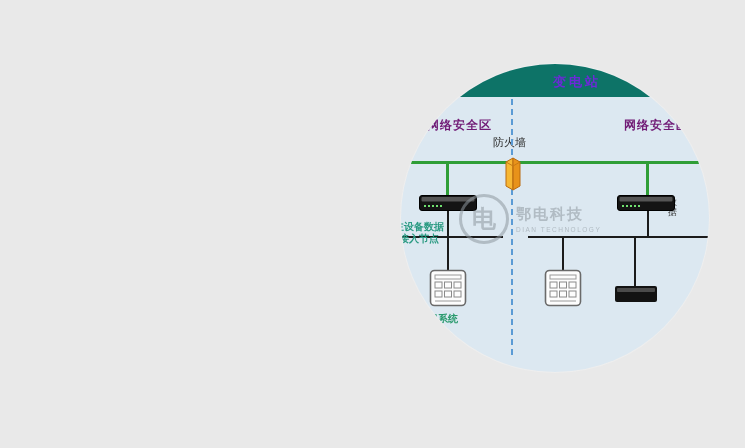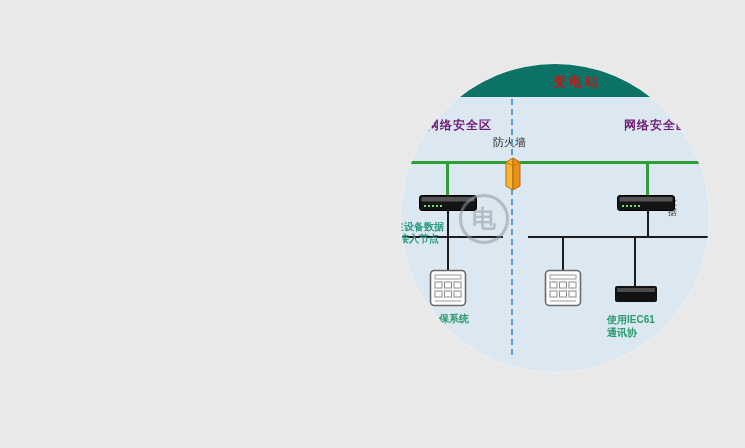--- a/index.html
+++ b/index.html
@@ -24,21 +24,21 @@
   }
 
   
   .band{
     position:absolute;left:0;top:0;right:0;height:33px;
     background:#0d7367;
   }
   .title{
     position:absolute;top:9px;left:calc(50% + 22px);
     transform:translateX(-50%);
-    color:#b91c1c;font-size:13px;font-weight:600;letter-spacing:3px;
+    color:#6d28d9;font-size:13px;font-weight:600;letter-spacing:3px;
     white-space:nowrap;
   }
 
   
   .zone{
     position:absolute;top:53px;
     color:#701a75;font-size:12px;font-weight:700;letter-spacing:1px;
     white-space:nowrap;
   }
   .zone-left{left:26px;}
@@ -112,21 +112,21 @@
   .blackbox::before{
     content:"";position:absolute;left:2px;right:2px;top:2px;height:4px;
     background:#4a4a4a;border-radius:1px;
   }
 
   
   .caption{
     position:absolute;color:#2a9a6e;font-size:10px;line-height:13px;
     font-weight:600;text-align:center;z-index:2;white-space:nowrap;
   }
-  .caption-left{left:25px;top:248px;width:56px;}
+  .caption-left{left:14px;top:248px;width:56px;}
   .caption-mid{left:122px;top:249px;width:80px;}
   .caption-right{left:206px;top:249px;width:72px;text-align:left;}
 
   
   .watermark{
     position:absolute;left:58px;top:130px;
     display:flex;align-items:center;gap:7px;
     color:#8e979e;opacity:0.55;z-index:6;
     pointer-events:none;
   }
@@ -228,25 +228,25 @@
           <rect x="25" y="22" width="7" height="6"></rect>
       </g>
       <line x1="6" y1="32" x2="32" y2="32" stroke="#9a9a9a" stroke-width="1"></line>
     </svg>
 
     <div class="blackbox"></div>
 
     <div class="caption caption-left">保系统</div>
 
 
-    <div class="caption caption-right">
-      <div>使用IEC61</div>
-      <div>通讯协</div>
-    </div>
 
     <div class="watermark">
       <div class="wm-logo">
         <span>电</span>
       </div>
+      <div class="wm-text">
+        <div class="wm-brand">鄂电科技</div>
+        <div class="wm-sub">DIAN TECHNOLOGY</div>
+      </div>
     </div>
 
   </div>
 </div>
 
 </body></html>

